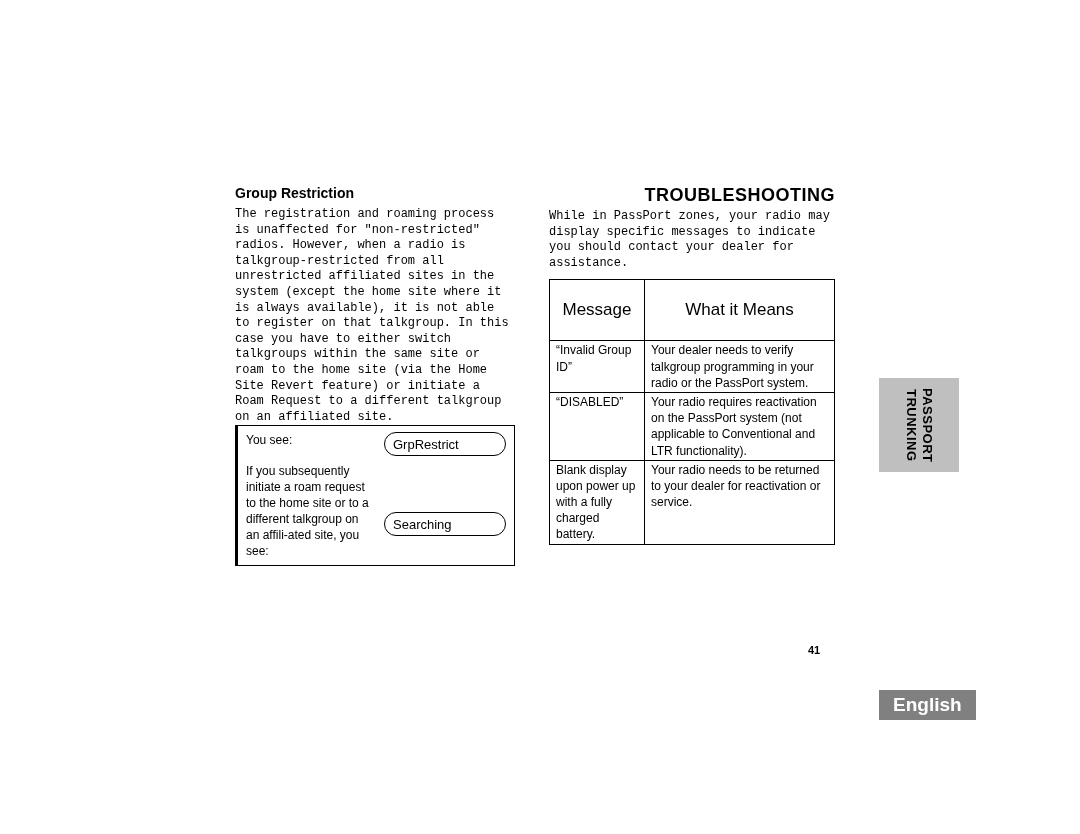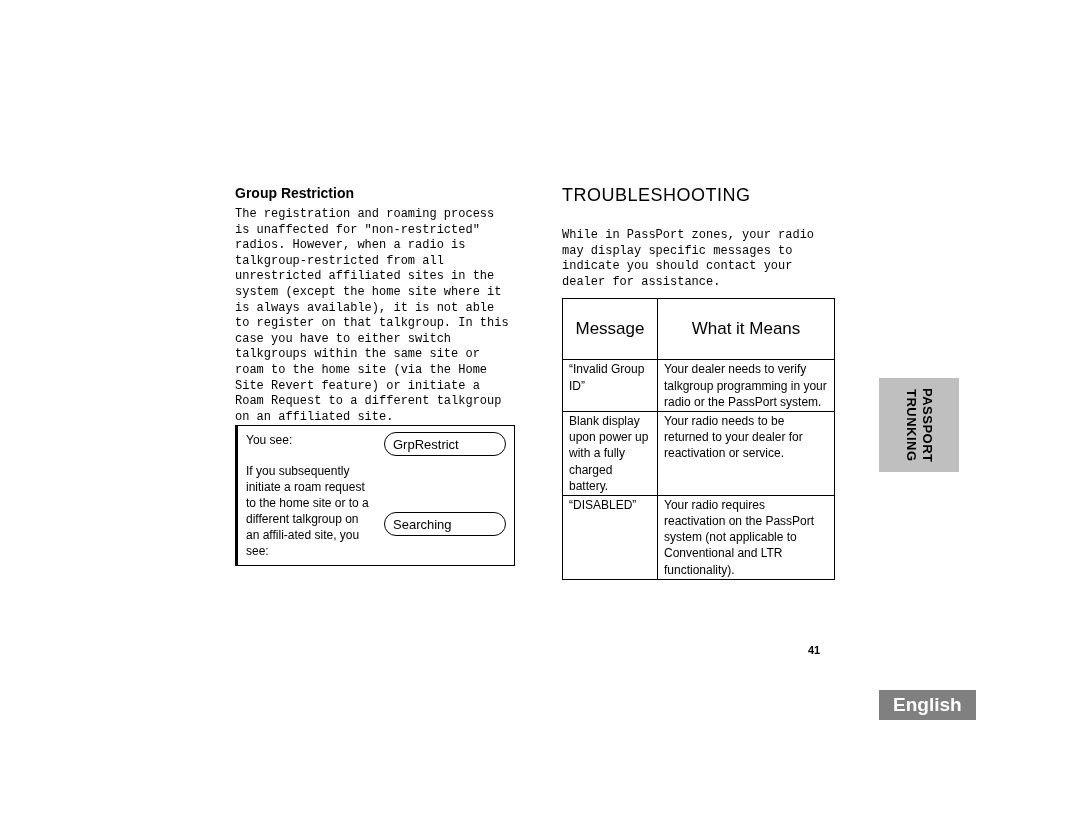--- a/index.html
+++ b/index.html
@@ -11,21 +11,21 @@
       position: relative;
     }
     .page {
       position: absolute;
       left: 235px;
       top: 185px;
       width: 600px;
     }
     .columns {
       display: flex;
-      gap: 47px;
+      gap: 34px;
     }
     .col-left { width: 280px; }
     .col-right { width: 290px; }
     .section-heading {
       font-weight: bold;
       font-size: 14px;
       margin-bottom: 6px;
     }
     .body-text {
       font-size: 12px;
@@ -55,24 +55,25 @@
       border: 1.5px solid #000;
       border-radius: 12px;
       width: 122px;
       height: 24px;
       display: flex;
       align-items: center;
       padding-left: 8px;
       font-size: 13px;
     }
     .main-heading {
-      font-weight: normal;
+      font-weight: bold;
       font-size: 18px;
-      margin-bottom: 22px;
+      margin-bottom: 3px;
       letter-spacing: 0.5px;
+      text-align: right;
     }
     table.msg {
       border-collapse: collapse;
       width: 100%;
       font-size: 12px;
       margin-top: 8px;
     }
     table.msg th {
       border: 1px solid #000;
       text-align: left;
@@ -156,26 +157,26 @@
             <th>Message</th>
             <th>What it Means</th>
           </tr>
         </thead>
         <tbody>
           <tr>
             <td>“Invalid Group ID”</td>
             <td>Your dealer needs to verify talkgroup programming in your radio or the PassPort system.</td>
           </tr>
           <tr>
+            <td>“DISABLED”</td>
+            <td>Your radio requires reactivation on the PassPort system (not applicable to Conventional and LTR functionality).</td>
+          </tr>
+          <tr>
             <td>Blank display upon power up with a fully charged battery.</td>
             <td>Your radio needs to be returned to your dealer for reactivation or service.</td>
-          </tr>
-          <tr>
-            <td>“DISABLED”</td>
-            <td>Your radio requires reactivation on the PassPort system (not applicable to Conventional and LTR functionality).</td>
           </tr>
         </tbody>
       </table>
     </div>
   </div>
 </div>
 
 <div class="page-num">41</div>
 
 <div class="side-tab">

